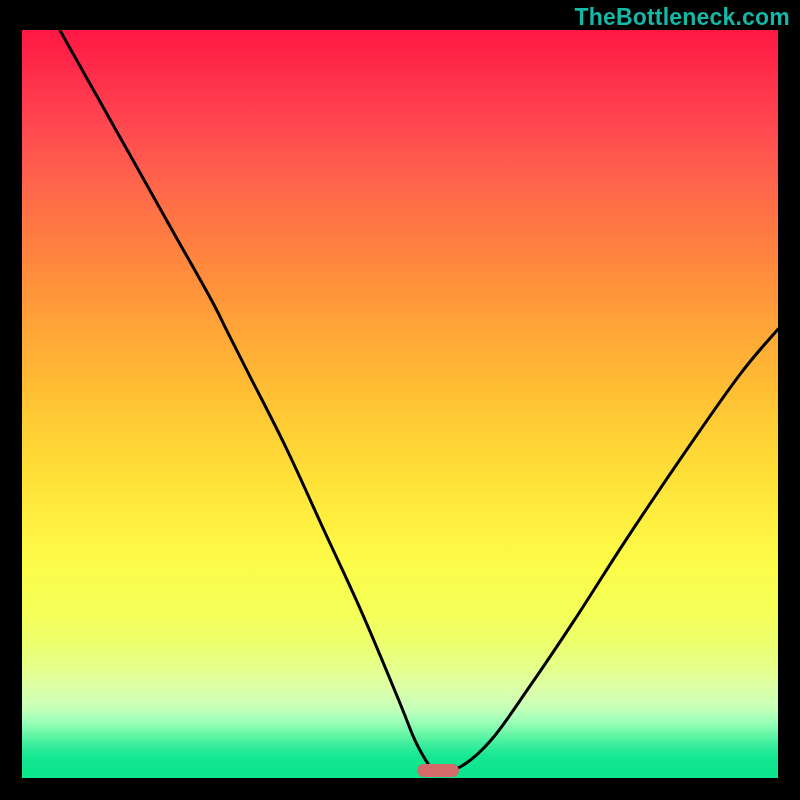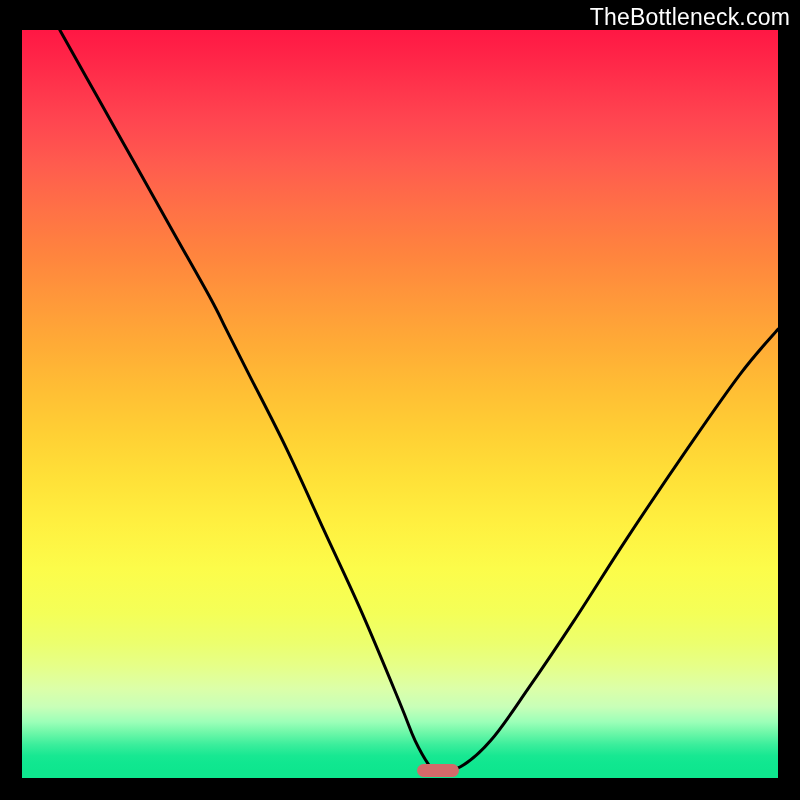--- a/index.html
+++ b/index.html
@@ -14,23 +14,23 @@
   .frame {
     position: relative;
     width: 800px;
     height: 800px;
     background: #000;
   }
   .watermark {
     position: absolute;
     top: 4px;
     right: 10px;
-    color: #ffffff;
+    color: #14b8a6;
     font-size: 23px;
-    font-weight: 400;
+    font-weight: 700;
     letter-spacing: 0.2px;
     z-index: 10;
   }
   .plot-area {
     position: absolute;
     left: 22px;
     top: 30px;
     width: 756px;
     height: 748px;
     background: linear-gradient(to bottom,

